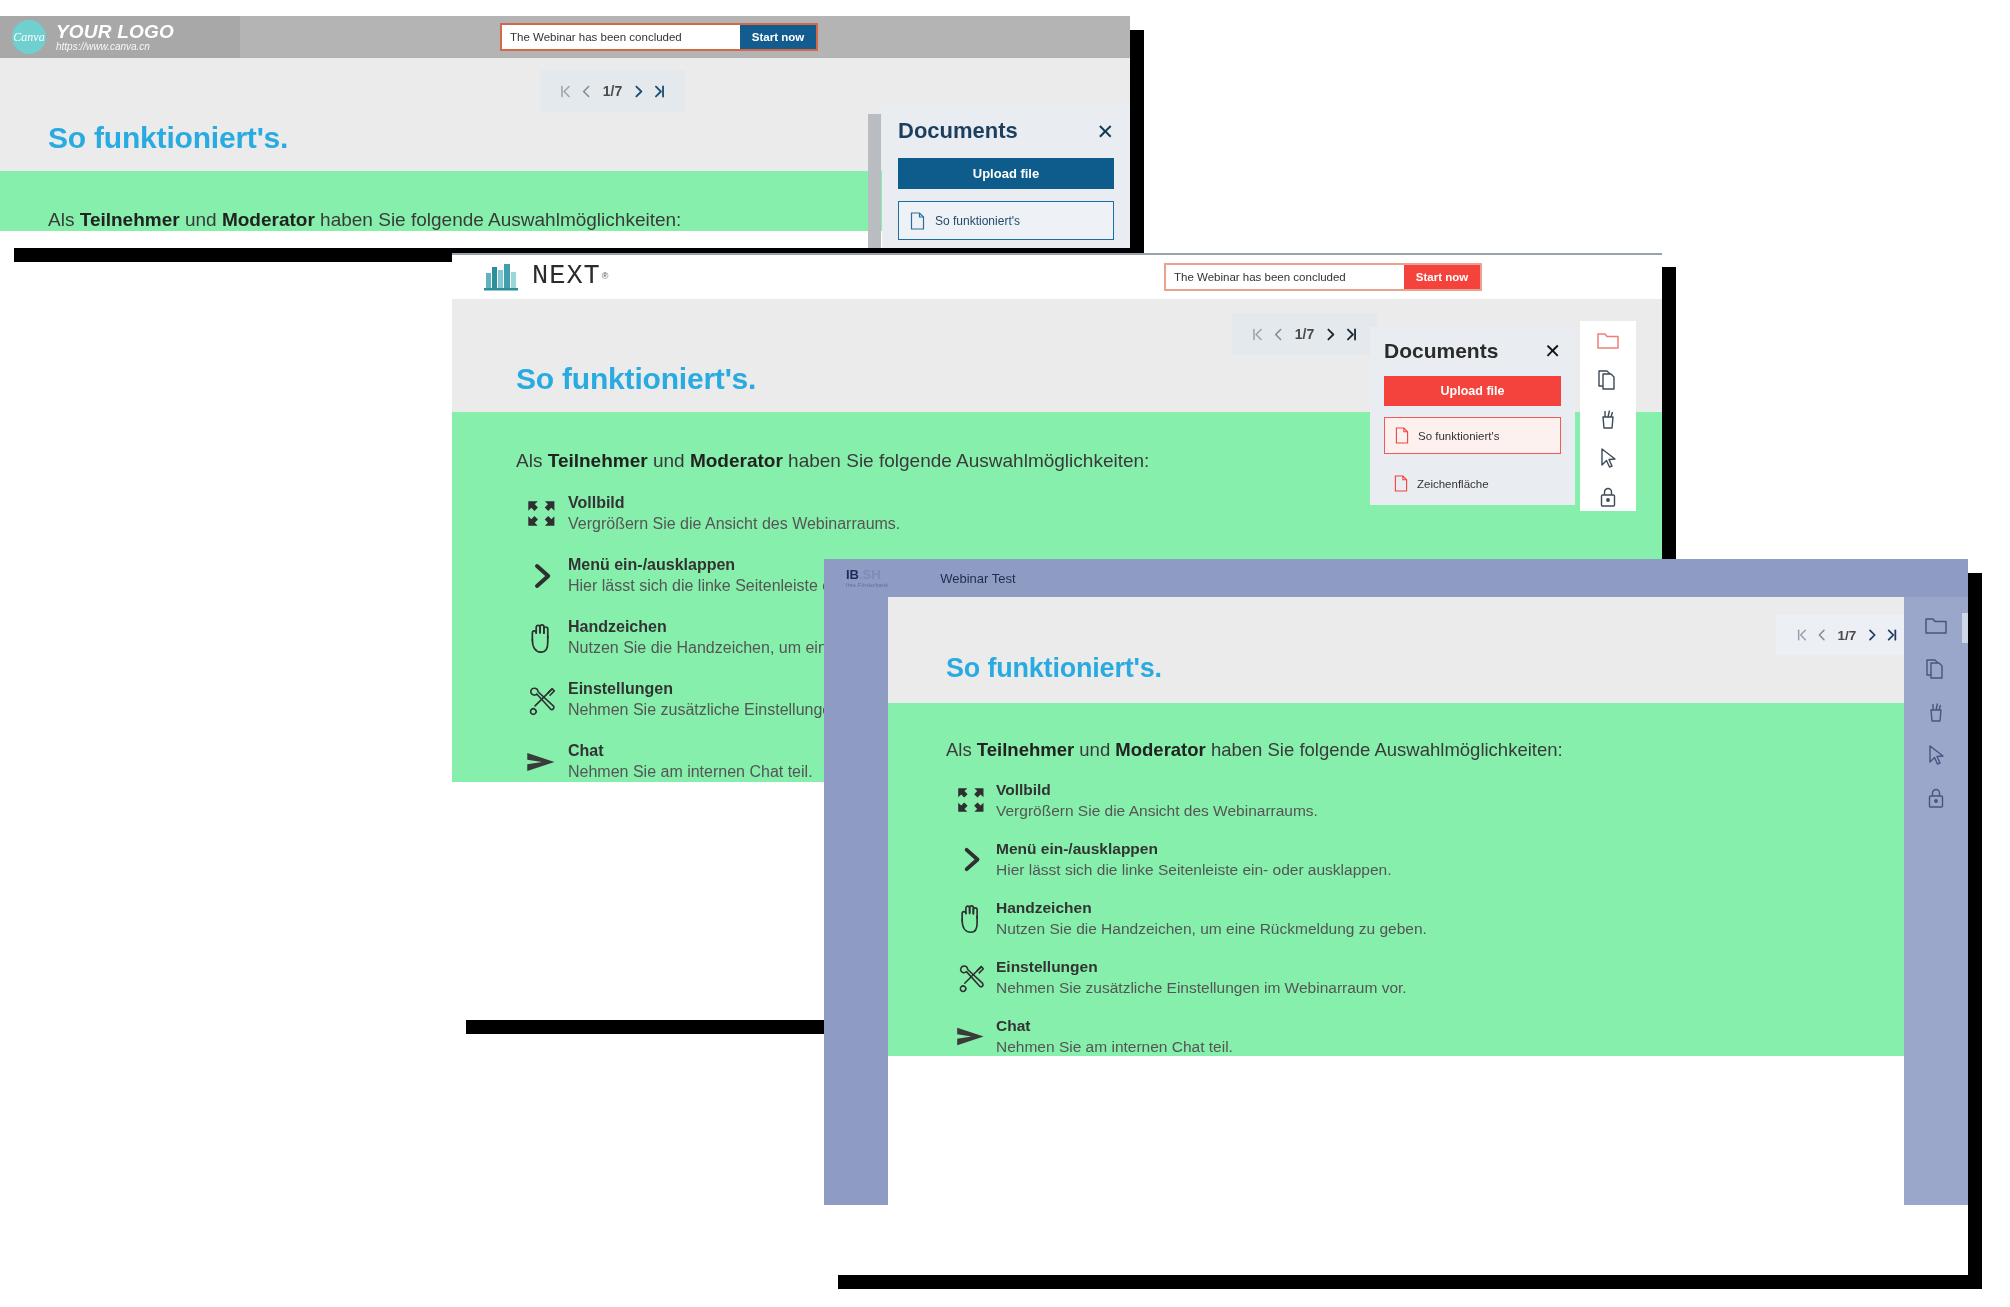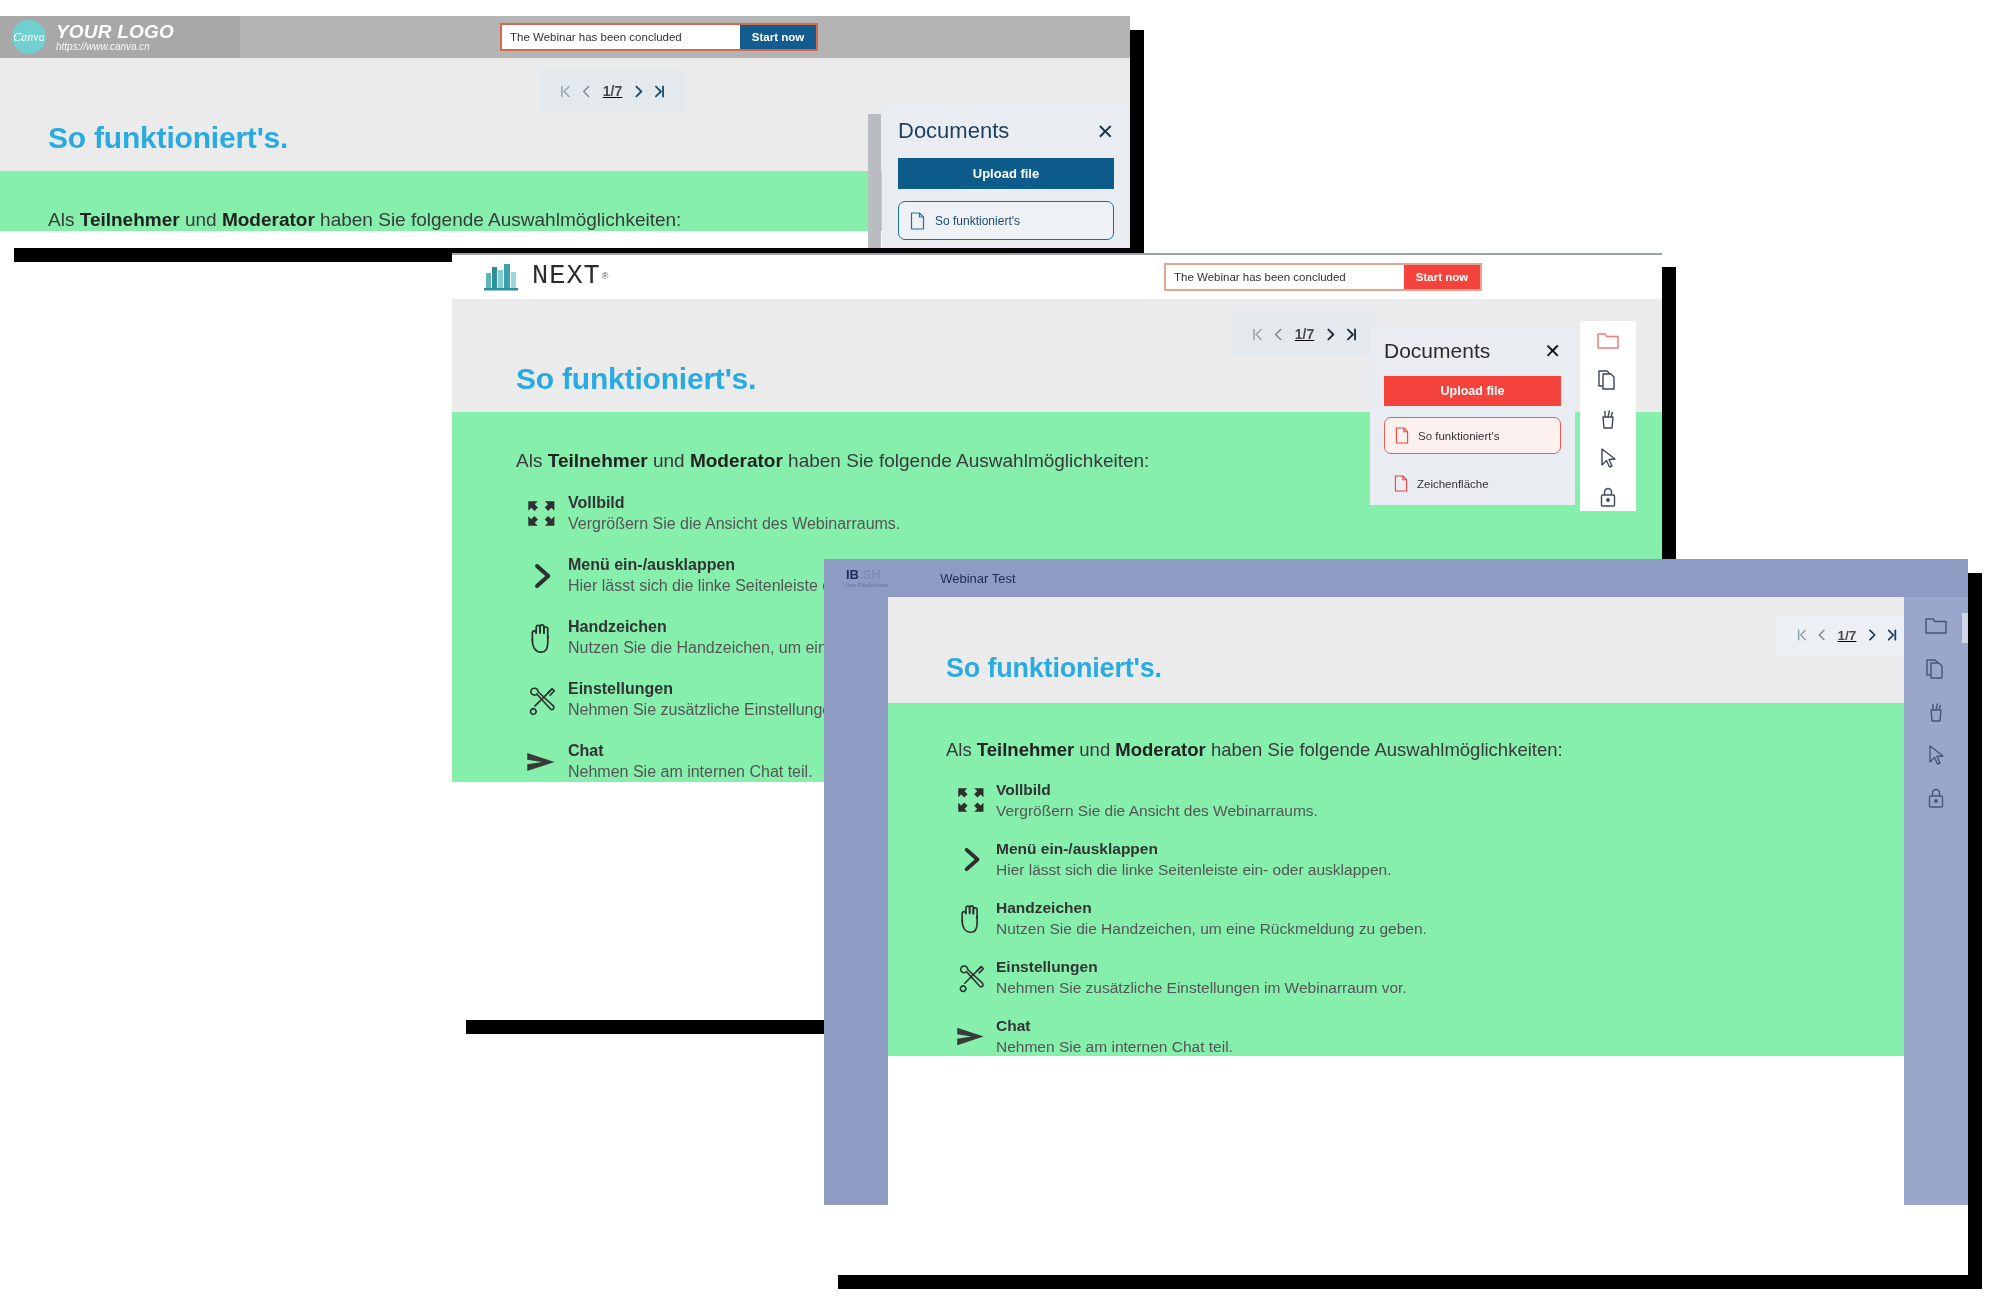--- a/index.html
+++ b/index.html
@@ -19,42 +19,42 @@
   
   .topbar{display:flex;align-items:center;position:relative;width:100%;box-sizing:border-box;}
   .brandbox{display:flex;align-items:center;height:100%;box-sizing:border-box;}
   .alert{position:absolute;display:flex;align-items:center;box-sizing:border-box;gap:48px;}
   .alert .atxt{white-space:nowrap;}
   .alert .abtn{color:#fff;white-space:nowrap;display:flex;align-items:center;justify-content:center;}
 
   
   .slidehead{background:#ebebeb;position:relative;width:100%;box-sizing:border-box;}
   .slidetitle{color:#29abe2;font-weight:bold;letter-spacing:-0.2px;}
-  .pager{position:absolute;background:#e4e9ee;display:flex;align-items:center;justify-content:center;box-sizing:border-box;text-decoration:underline;}
+  .pager{position:absolute;background:#e4e9ee;display:flex;align-items:center;justify-content:center;box-sizing:border-box;}
   .pager .pg{display:flex;align-items:center;justify-content:center;}
   .pager .pgnum{color:#4a4a4a;font-weight:bold;}
   .pgsvg{display:block;}
 
   .slidebody{background:#86efac;box-sizing:border-box;}
   .lead{color:#3a3a3a;}
   .lead b{color:#222;}
   .flist{}
   .frow{display:flex;align-items:flex-start;}
   .ficon{flex:0 0 auto;display:flex;align-items:center;justify-content:center;}
   .ftxt{}
   .ftitle{color:#333;font-weight:bold;}
   .fdesc{color:#555;}
 
   
   .docs{position:absolute;background:#e9edf1;box-sizing:border-box;}
   .docs-head{display:flex;align-items:center;justify-content:space-between;}
-  .docs-title{color:#1c3f5e;font-weight:normal;}
+  .docs-title{color:#1c3f5e;font-weight:bold;}
   .docs-x{cursor:pointer;line-height:1;font-weight:bold;}
   .upload{display:flex;align-items:center;justify-content:center;color:#fff;box-sizing:border-box;}
-  .docitem{display:flex;align-items:center;box-sizing:border-box;border-radius:7px;}
+  .docitem{display:flex;align-items:center;box-sizing:border-box;}
   .docitem .dlabel{white-space:nowrap;}
 
   
   .rail{position:absolute;display:flex;flex-direction:column;align-items:center;box-sizing:border-box;}
   .railbtn{display:flex;align-items:center;justify-content:center;}
 
   
   #win1{left:0;top:16px;width:1130px;height:232px;}
   #win1 .topbar{height:42px;background:#b4b4b4;}
   #win1 .brandbox{width:240px;background:#a8a8a8;padding-left:12px;}

